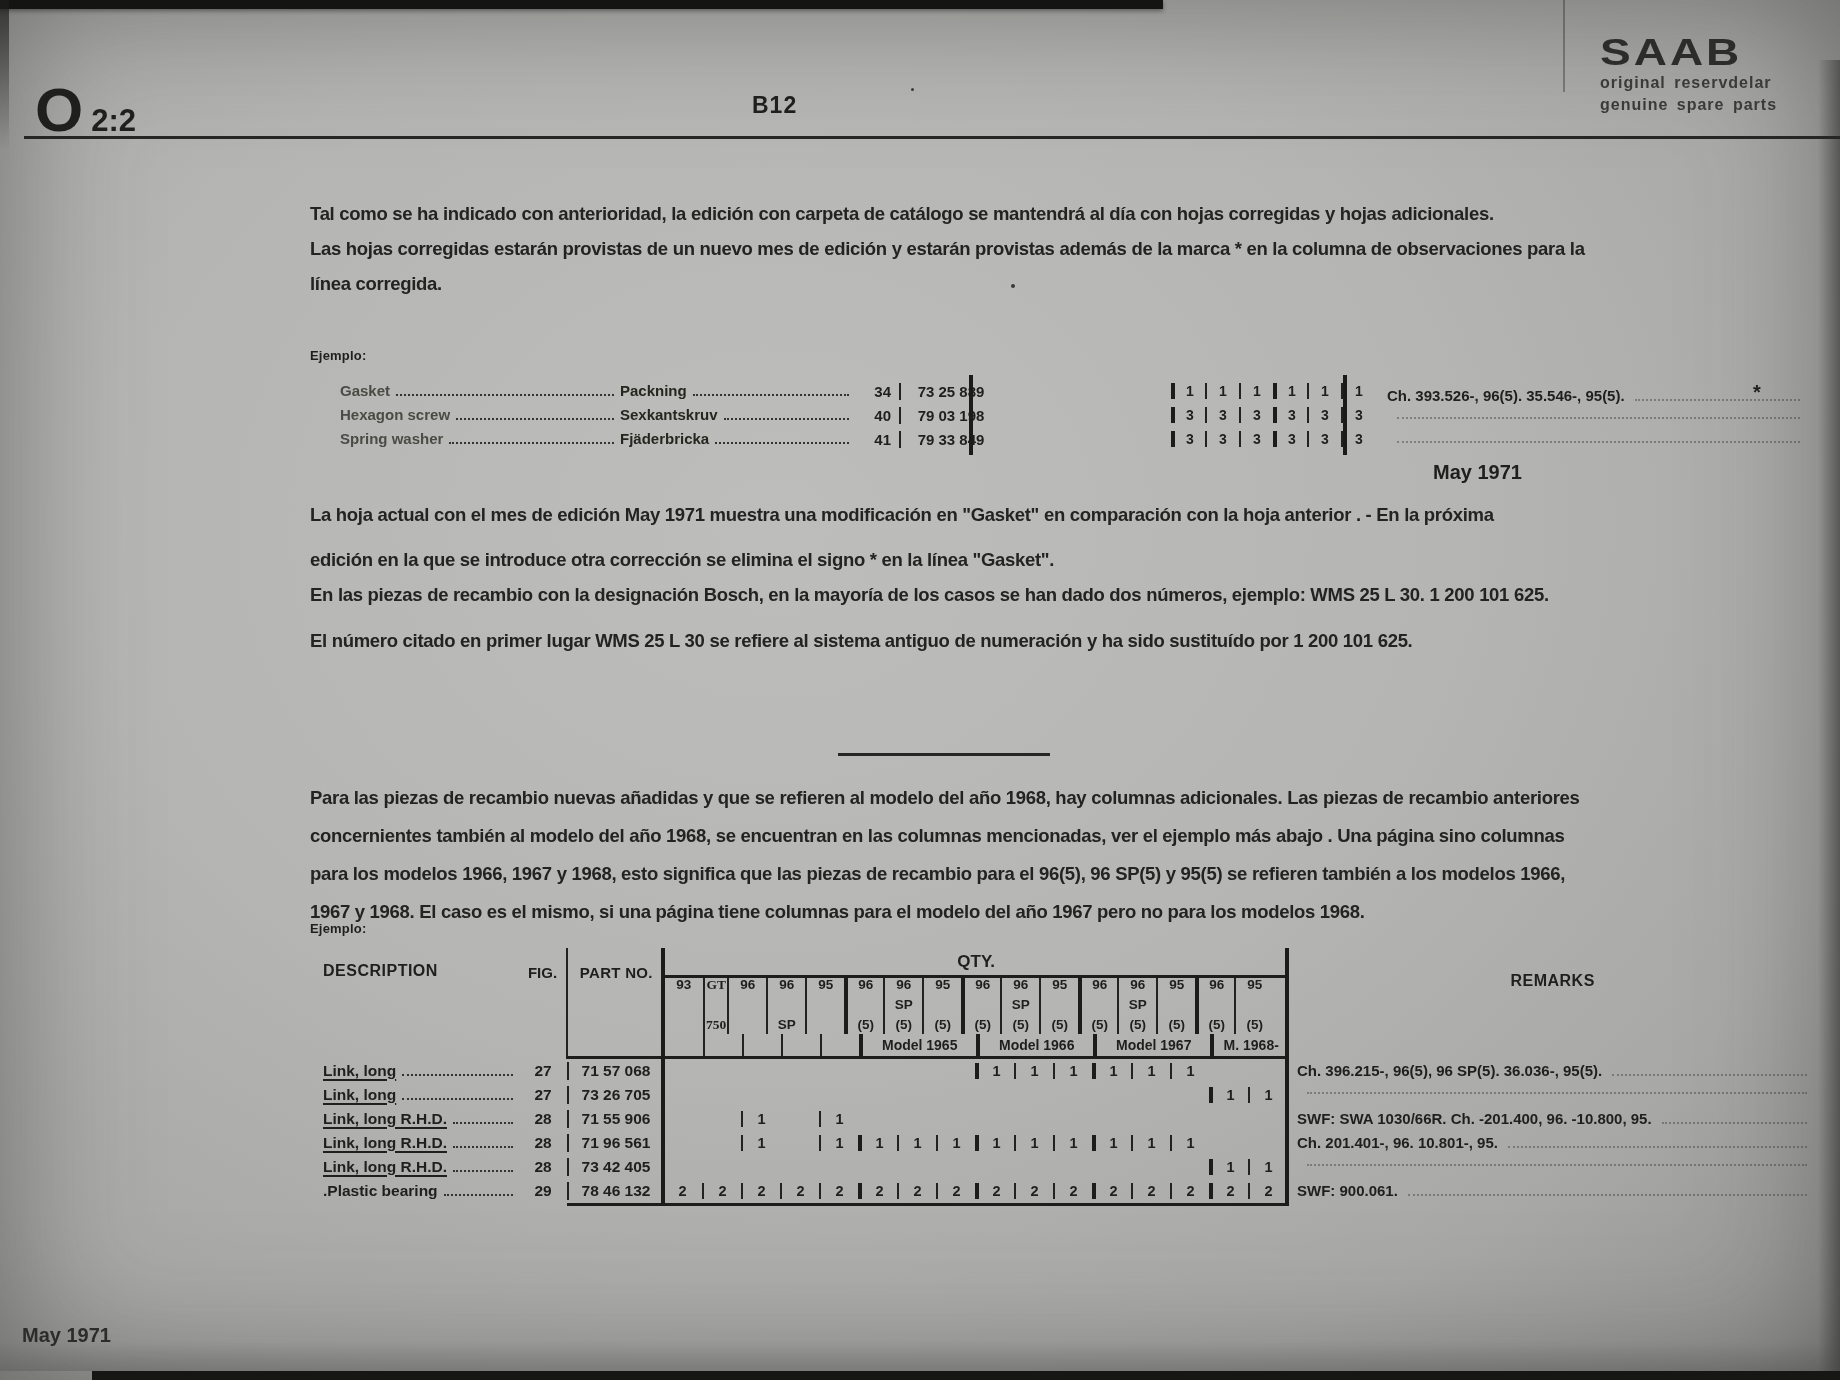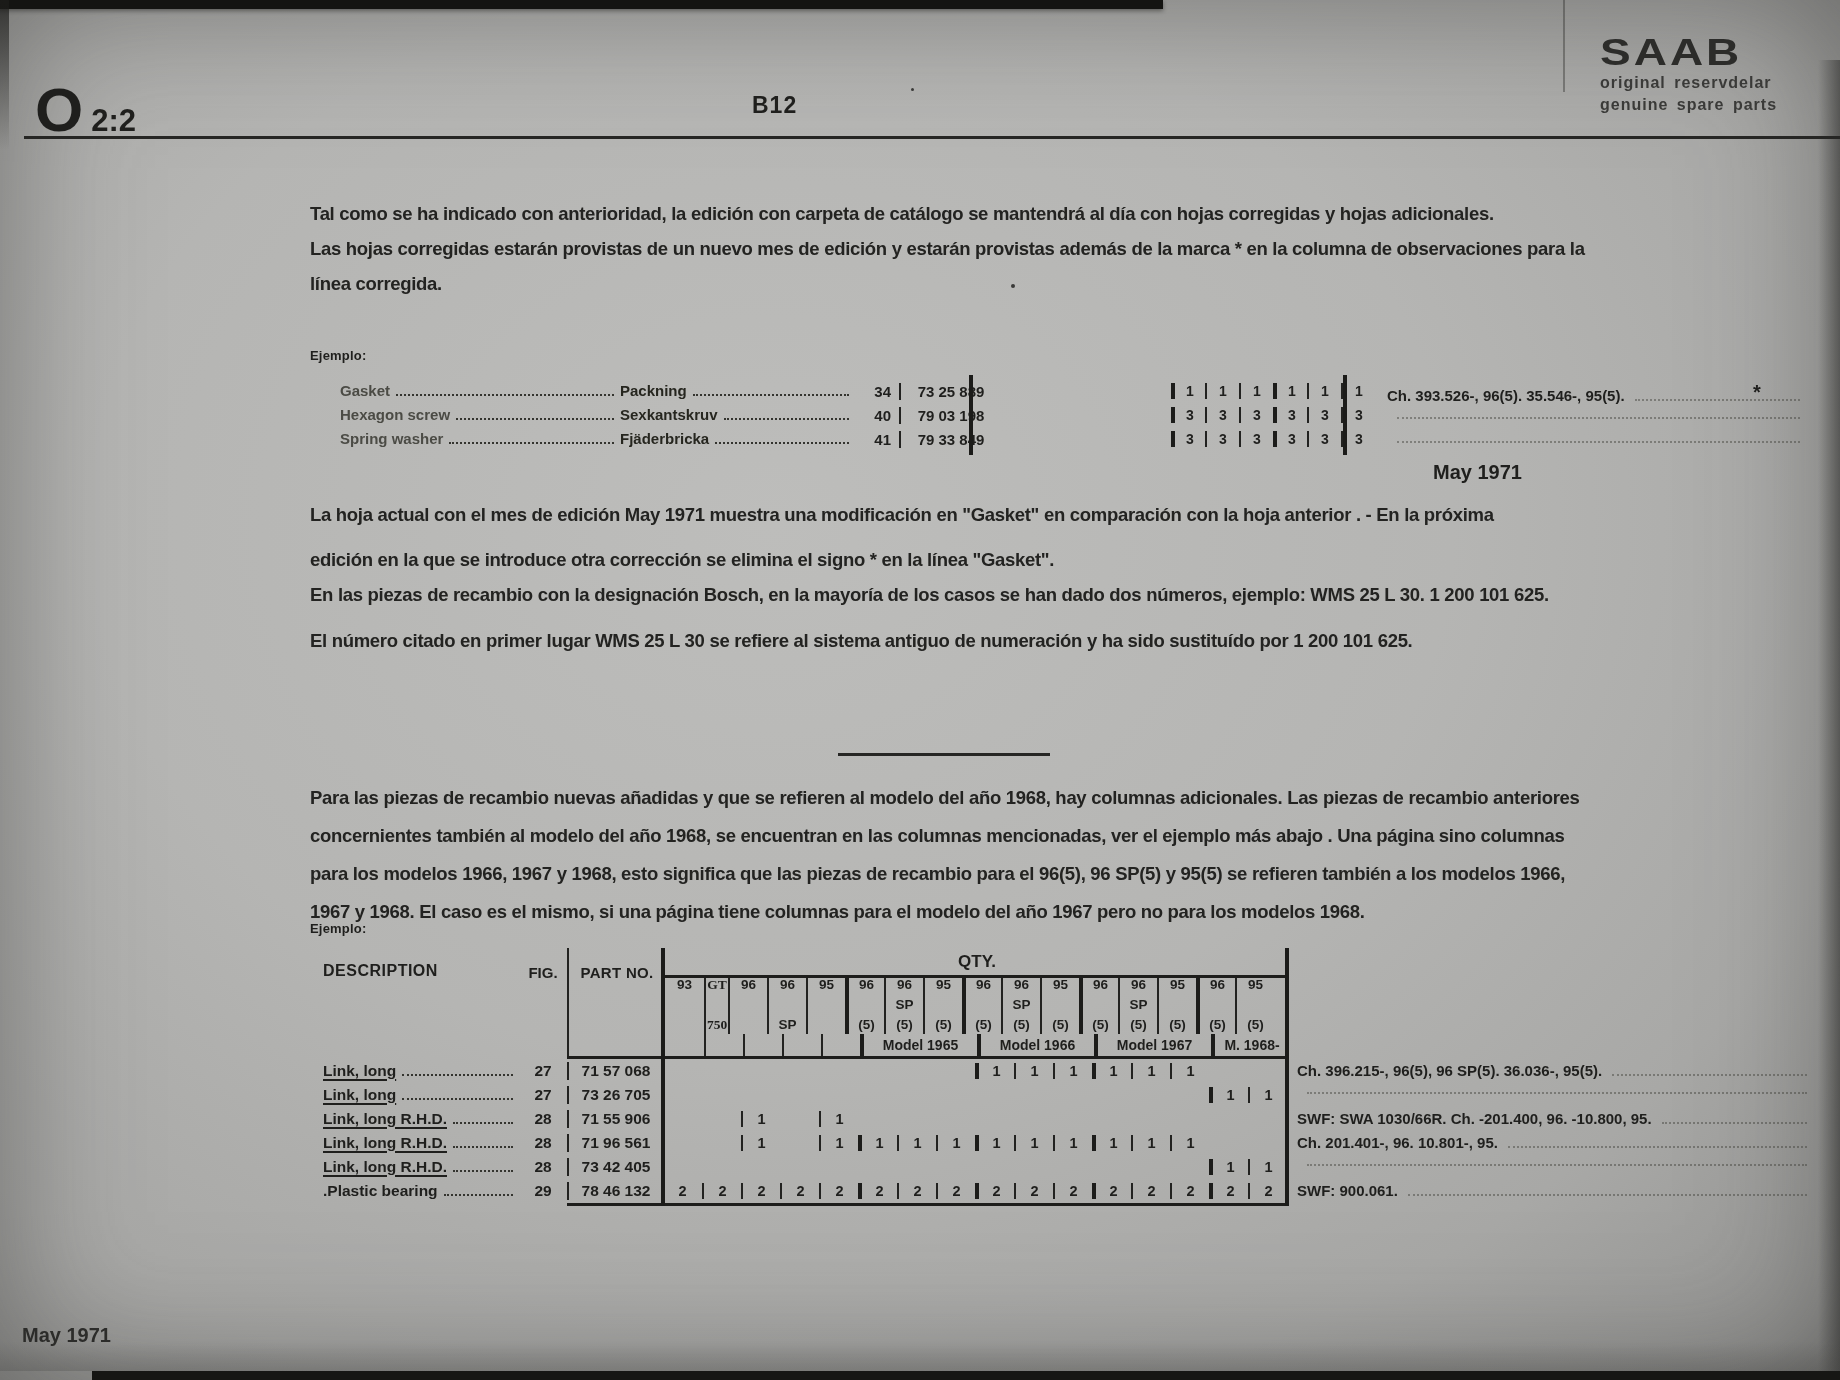--- a/index.html
+++ b/index.html
@@ -293,20 +293,21 @@
             <div class="cell bl" style="width: 39px;"></div>
             <div class="cell bl" style="width: 39px;"></div>
             <div class="cell bl" style="width: 39px;"></div>
             <div class="cell bl" style="width: 39px;"></div>
             <div class="groupcell blk" style="width: 117px;">Model 1965</div>
             <div class="groupcell blk" style="width: 117px;">Model 1966</div>
             <div class="groupcell blk" style="width: 117px;">Model 1967</div>
             <div class="groupcell blk" style="width: 78px;">M. 1968-</div>
           </div>
         </div>
+        <div class="remc" style="padding-top: 24px; text-align: center; font-size: 16px; font-weight: 800; letter-spacing: 0.5px;">REMARKS</div>
       </div>
       <div class="frow brow">
         <div class="desc" style="display: flex; align-items: baseline;">
           <span class="dname und">Link, long</span>
           <span class="leader"></span>
         </div>
         <div class="cell fig">27</div>
         <div class="cell part bl">71 57 068</div>
         <div class="cell qc"></div>
         <div class="cell qc bl"></div>

